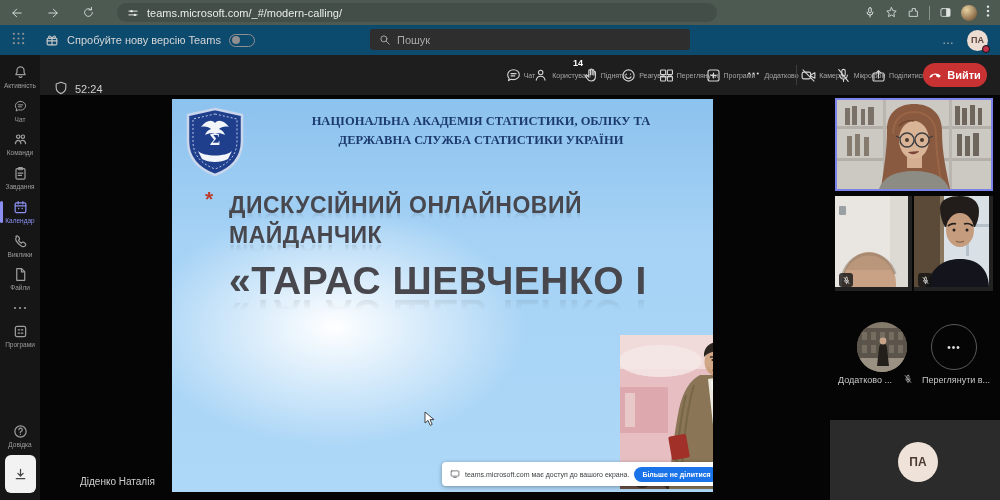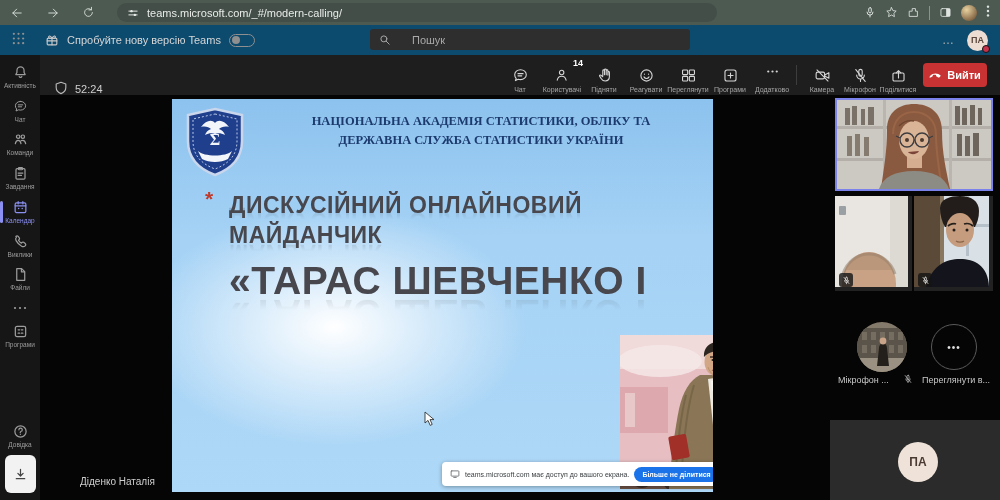--- a/index.html
+++ b/index.html
@@ -11,35 +11,35 @@
   .browser-bar{left:0;top:0;width:1000px;height:25px;background:#4c5a52;display:flex;align-items:center;padding:0 10px;gap:22px;color:#dfe4e0}
   .url-pill{display:flex;align-items:center;gap:8px;background:rgba(20,28,24,.18);border-radius:10px;height:19px;padding:0 10px;width:600px;color:#e9ece9;font-size:11px}
   .browser-right{margin-left:auto;display:flex;align-items:center;gap:9px}
   .b-divider{width:1px;height:14px;background:rgba(255,255,255,.35)}
   .browser-avatar{width:16px;height:16px;border-radius:50%;background:radial-gradient(circle at 35% 30%,#e8d2a0,#8a6c4a 70%,#55412e)}
   
   .teams-topbar{left:0;top:25px;width:1000px;height:30px;background:#0c4a6e;display:flex;align-items:center;padding:0 12px;color:#d6d6d6}
   .try-new{display:flex;align-items:center;gap:8px;margin-left:20px;font-size:11px}
   .toggle{width:26px;height:13px;border:1px solid #8f8f8f;border-radius:8px;position:relative}
   .toggle .knob{position:absolute;left:2px;top:1.5px;width:8px;height:8px;border-radius:50%;background:#8f8f8f}
-  .search-box{position:absolute;left:370px;top:4px;width:320px;height:21px;background:#2e2e2e;border-radius:3px;display:flex;align-items:center;gap:21px;padding:0 9px;color:#a9a9a9;font-size:11px}
+  .search-box{position:absolute;left:370px;top:4px;width:320px;height:21px;background:#2e2e2e;border-radius:3px;display:flex;align-items:center;gap:6px;padding:0 9px;color:#a9a9a9;font-size:11px}
   .topbar-right{margin-left:auto;display:flex;align-items:center;gap:12px}
   .top-avatar{width:21px;height:21px;border-radius:50%;background:#ecdcd2;color:#5a463c;font-size:9px;font-weight:bold;display:flex;align-items:center;justify-content:center;position:relative}
   .top-avatar .presence{position:absolute;right:-2px;bottom:-2px;width:8px;height:8px;border-radius:50%;background:#c4314b;border:1.5px solid #141414}
   
   .call-toolbar{left:40px;top:55px;width:960px;height:40px;background:#1e1e1e;color:#cfcfcf}
   .timer{position:absolute;left:14px;top:0;height:40px;display:flex;align-items:flex-end;gap:7px;font-size:11px;color:#cfcfcf}
   .center-group{position:absolute;left:459px;top:3px;display:flex}
-  .tbtn{width:42px;height:35px;display:flex;flex-direction:column;align-items:center;justify-content:flex-end;gap:2px;color:#d6d6d6;position:relative;cursor:pointer}
+  .tbtn{width:42px;height:35px;display:flex;flex-direction:row;align-items:center;justify-content:center;gap:2px;color:#d6d6d6;position:relative;cursor:pointer}
   .tbtn .lbl{font-size:7px;color:#a6a6a6;white-space:nowrap}
   .badge14{position:absolute;top:0;right:0;font-size:9px;font-weight:bold;color:#fff}
   .t-divider{position:absolute;left:756px;top:10px;width:1px;height:20px;background:#3d3d3d}
   .device-group{position:absolute;left:763px;top:3px;display:flex}
   .dbtn{width:38px}
-  .leave-btn{position:absolute;left:883px;top:8px;width:64px;height:24px;background:#c83232;border-radius:4px;display:flex;align-items:center;justify-content:center;gap:5px;color:#fff;font-size:11px;font-weight:bold;cursor:pointer}
+  .leave-btn{position:absolute;left:883px;top:8px;width:64px;height:24px;background:#c83232;border-radius:12px;display:flex;align-items:center;justify-content:center;gap:5px;color:#fff;font-size:11px;font-weight:bold;cursor:pointer}
   
   .sidebar{left:0;top:55px;width:40px;height:445px;background:#161616}
   .side-item{position:absolute;left:0;width:40px;display:flex;flex-direction:column;align-items:center;gap:2px;color:#9d9d9d;cursor:pointer}
   .side-item .slbl{font-size:6.5px;white-space:nowrap}
   .side-item.active{color:#8b8ff2}
   .active-bar{position:absolute;left:0;top:146px;width:2.5px;height:22px;background:#8b8ff2;border-radius:2px}
   .dl-box{position:absolute;left:5px;top:400px;width:31px;height:38px;background:#f2f2f2;border-radius:6px;display:flex;align-items:center;justify-content:center;color:#444;cursor:pointer}
   
   .stage{left:40px;top:95px;width:790px;height:405px;background:#050505}
   .slide{position:absolute;left:132px;top:4px;width:541px;height:393px;overflow:hidden;
@@ -606,21 +606,21 @@
       <rect x="0" y="36" width="50" height="14" fill="#9a9183"></rect>
       <path d="M22 26c0-3 2-5 4-5s4 2 4 5l2 18h-12z" fill="#23201c"></path>
       <circle cx="26" cy="19" r="3.4" fill="#c9a488"></circle>
     </svg>
   </div>
 
   <div class="more-circle">
     <span>•••</span>
   </div>
 
-  <div class="p-label" style="left:8px;top:280px;width:62px">Мікрофон ...</div>
+  <div class="p-label" style="left:8px;top:280px;width:62px">Додатково ...</div>
   <span style="position:absolute;left:73px;top:279px;color:#b9b9b9">
       <svg class="ic" width="10" height="10" viewBox="0 0 16 16">
         <rect x="6.4" y="2" width="3.2" height="7" rx="1.6"></rect>
         <path d="M4.5 8a3.5 3.7 0 0 0 7 0M8 11.8v2M3.5 2.5l9 11"></path>
       </svg>
     </span>
   <div class="p-label" style="left:92px;top:280px;width:74px">Переглянути в...</div>
 
   <div class="self-area">
     <div class="self-circle">

